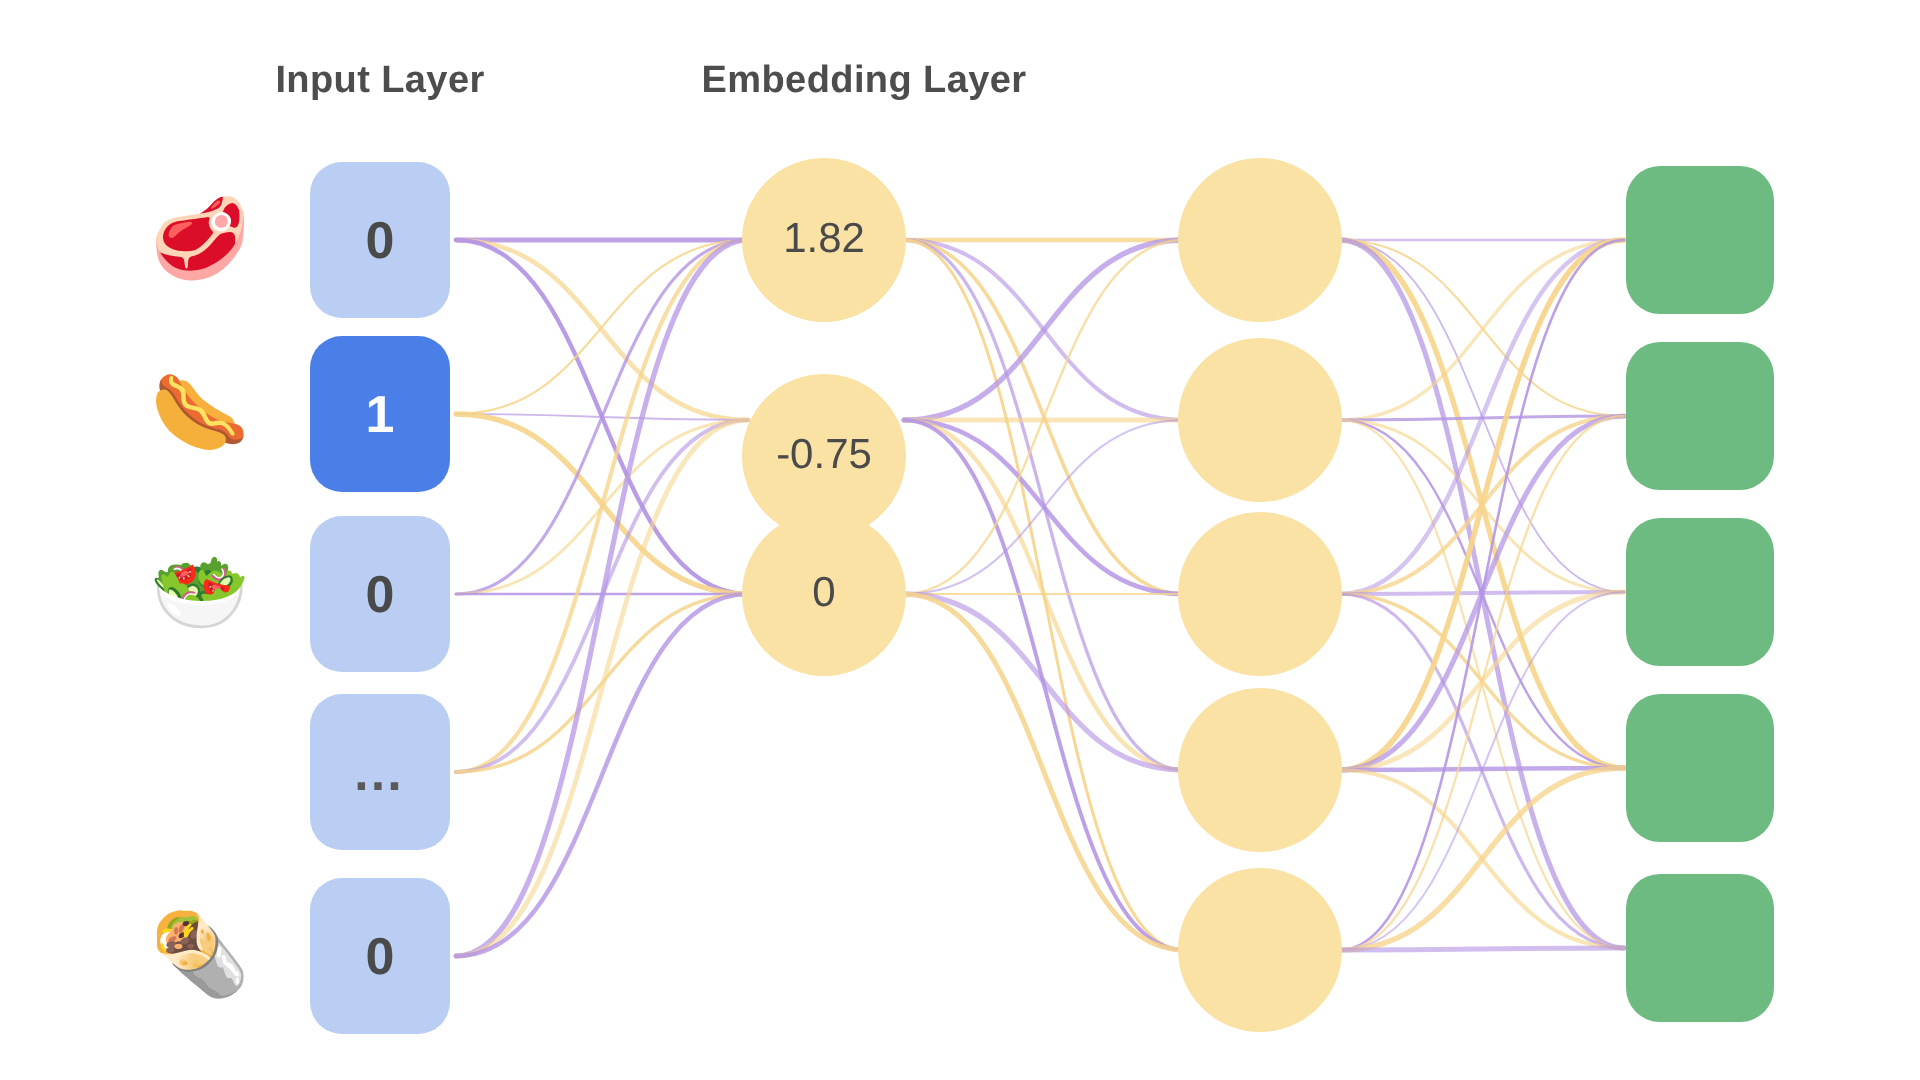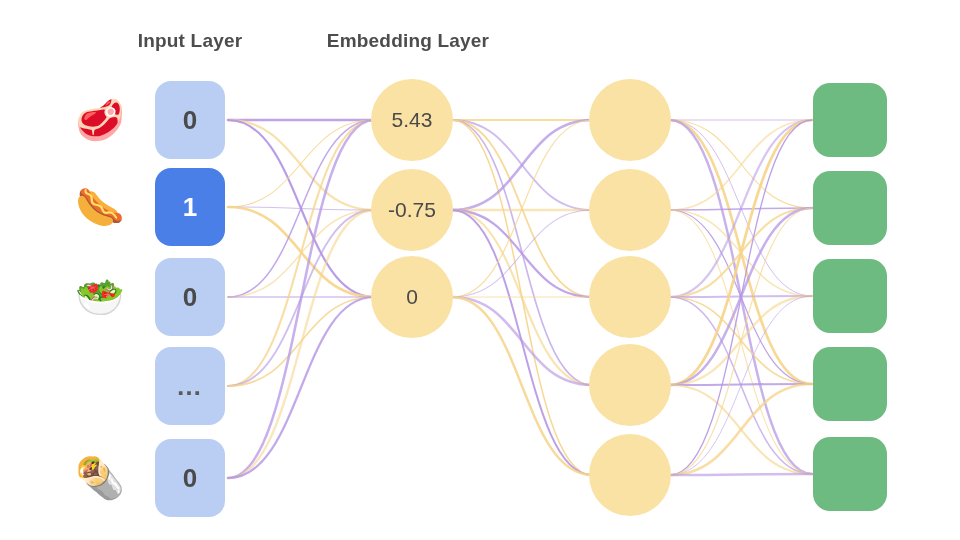--- a/index.html
+++ b/index.html
@@ -30,21 +30,21 @@
     font-size: 19px;
     color: #4d4d4d;
     letter-spacing: 0.2px;
     white-space: nowrap;
     text-align: center;
     transform: translateX(-50%);
     top: 30px;
     user-select: none;
   }
   #title-input    { left: 190px; }
-  #title-embed    { left: 408px; }
+  #title-embed    { left: 432px; }
   #title-output   { left: 855px; }
 
   
   #edges {
     position: absolute;
     left: 0; top: 0;
     width: 960px; height: 540px;
     pointer-events: none;
   }
 
@@ -212,23 +212,23 @@
       <div class="input-box ellipsis" style="left: 190px; top: 386px;">
         <span>…</span>
       </div>
       <div class="emoji" style="left: 100px; top: 478px;">🌯</div>
       <div class="input-box" style="left: 190px; top: 478px;">
         <span>0</span>
       </div>
     </div>
   <div class="col" id="col-embed">
       <div class="circle-node" style="left: 412px; top: 120px;">
-        <span>5.43</span>
-      </div>
-      <div class="circle-node" style="left: 412px; top: 210px;">
+        <span>1.82</span>
+      </div>
+      <div class="circle-node" style="left: 412px; top: 228px;">
         <span>-0.75</span>
       </div>
       <div class="circle-node" style="left: 412px; top: 297px;">
         <span>0</span>
       </div>
     </div>
   <div class="col" id="col-hidden">
       <div class="circle-node" style="left: 630px; top: 120px;">
         <span></span>
       </div>

